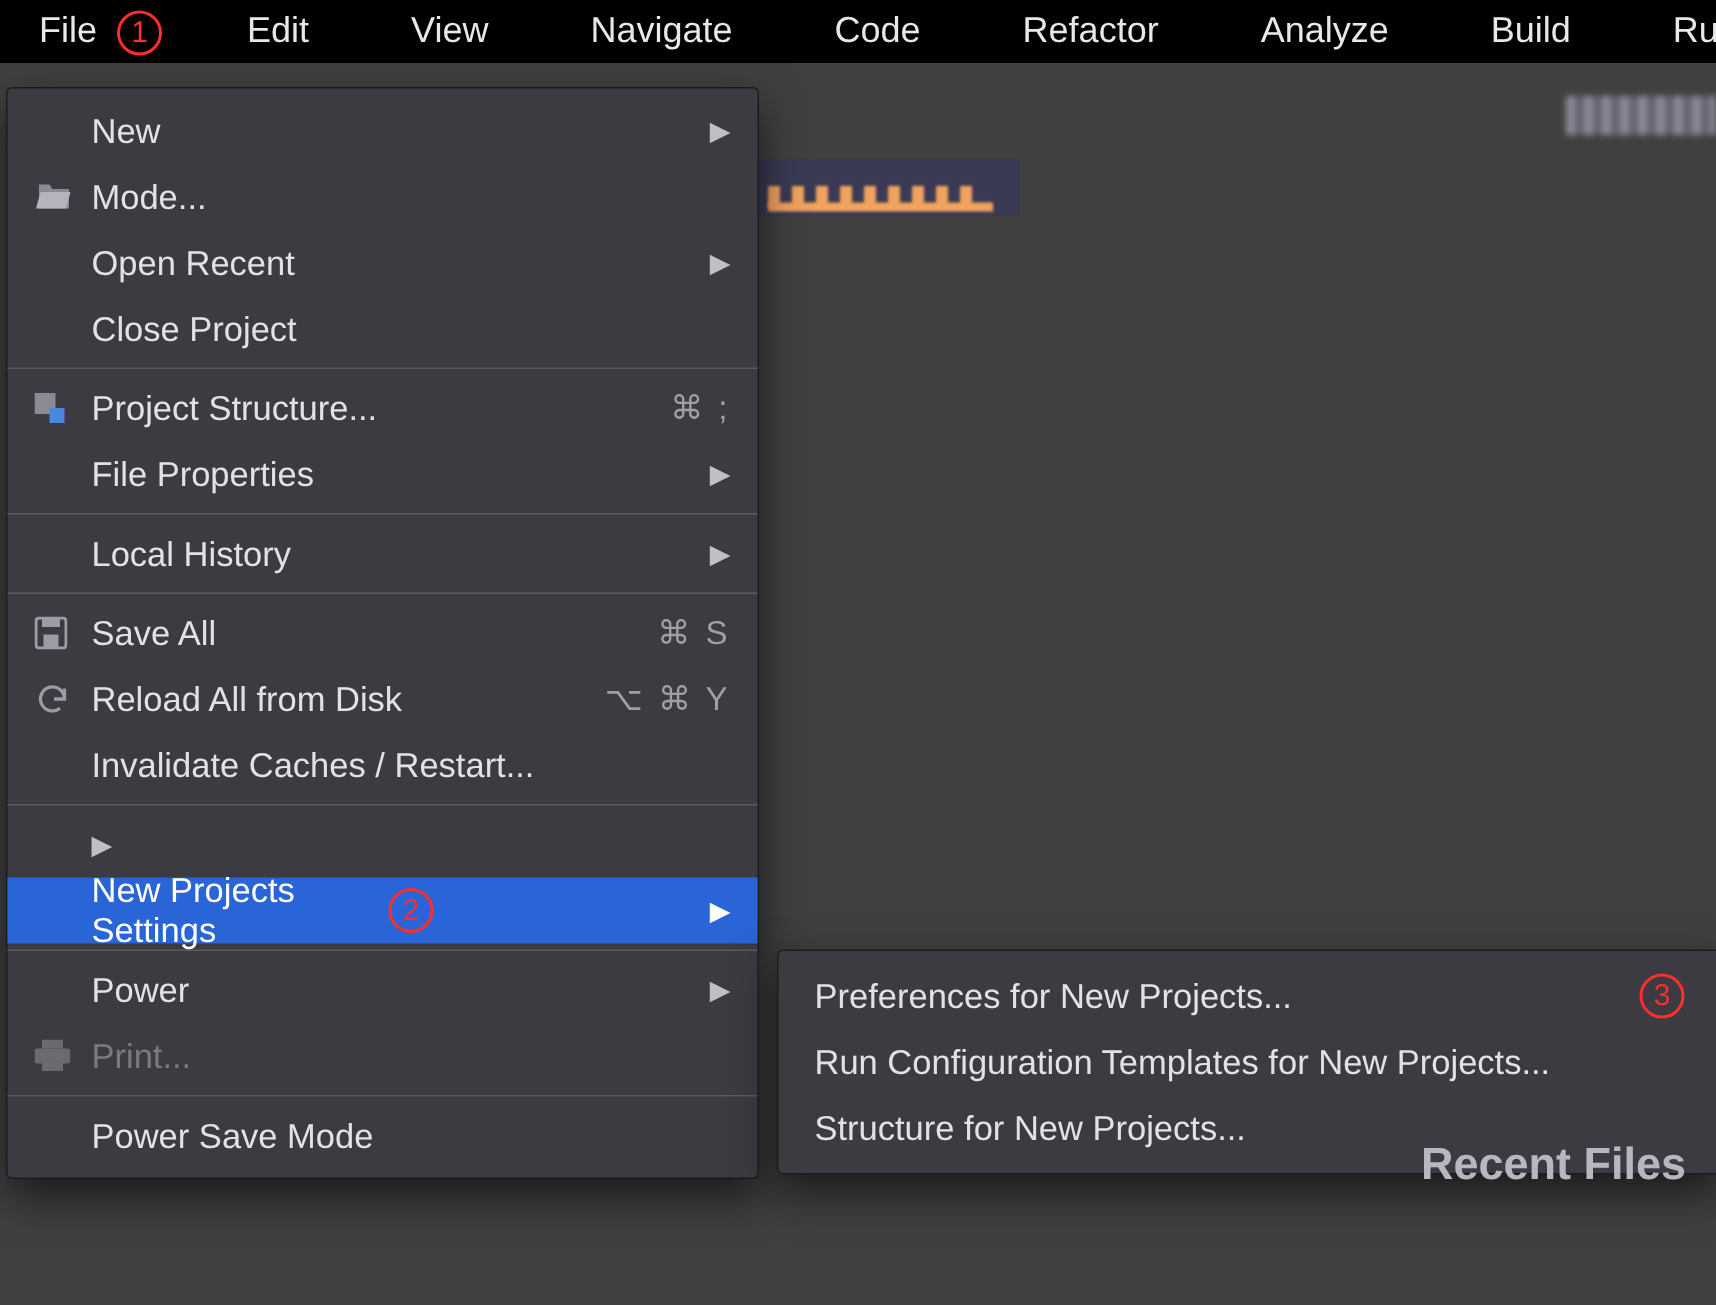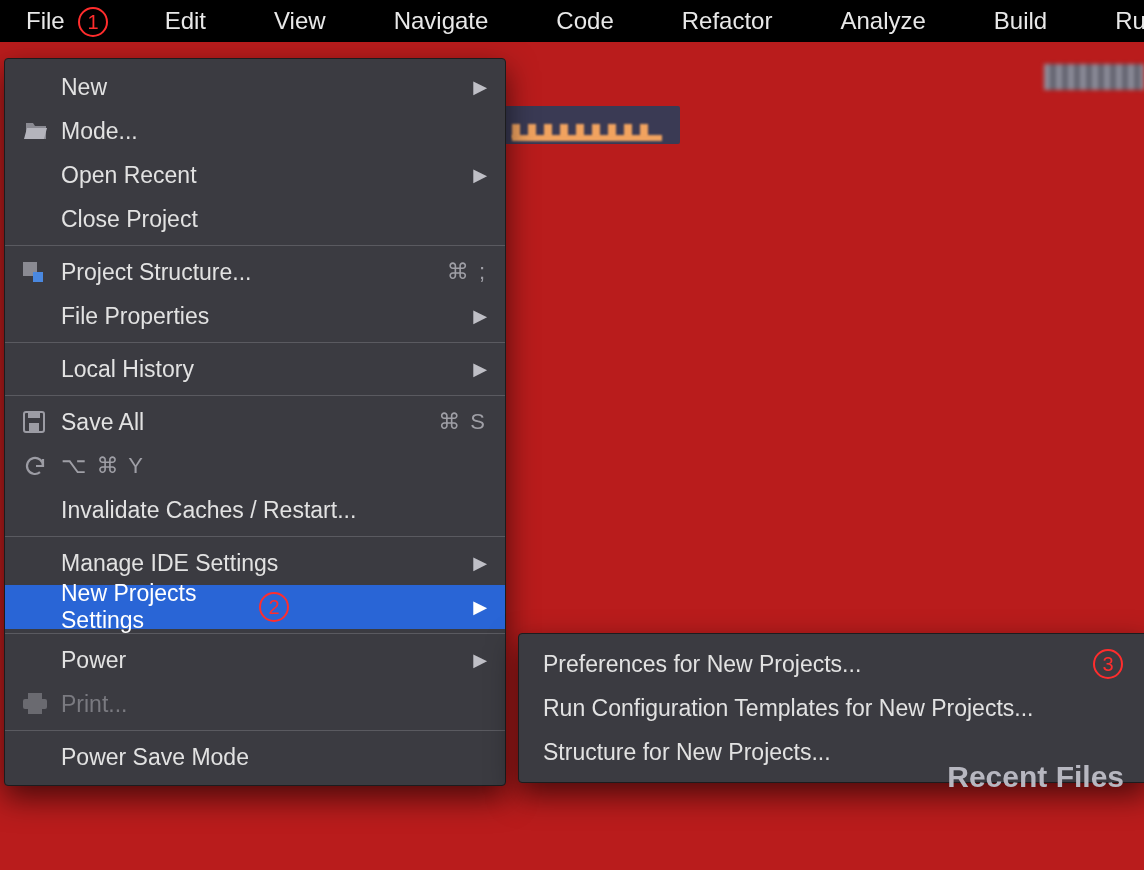--- a/index.html
+++ b/index.html
@@ -53,21 +53,21 @@
     }
     .annotation-circle.inline-2 {
       margin-left: 14px;
     }
     .annotation-circle.inline-3 {
       margin-left: 12px;
     }
     .workspace {
       position: relative;
       height: calc(100% - 42px);
-      background: #b91c1c;
+      background: #404040;
     }
     .blur-strip {
       position: absolute;
       top: 22px;
       right: 0;
       width: 100px;
       height: 26px;
       background: repeating-linear-gradient(90deg, #8d8d9a 0, #8d8d9a 6px, #62626e 6px, #62626e 12px);
       filter: blur(2px);
     }
@@ -315,33 +315,33 @@
       <span class="shortcut">⌘ S</span>
     </div>
 
     <div class="menu-item">
       <span class="icon-slot">
         <svg class="icon-reload" viewBox="0 0 24 24" fill="none" stroke="#9c9ca4" stroke-width="2.2">
             <path d="M20 12a8 8 0 1 0-3 6.2"></path>
             <path d="M20 5v7h-7"></path>
           </svg>
       </span>
+      <span class="label">Reload All from Disk</span>
       <span class="shortcut">⌥ ⌘ Y</span>
     </div>
 
     <div class="menu-item">
       <span class="icon-slot"></span>
       <span class="label">Invalidate Caches / Restart...</span>
     </div>
 
     <div class="divider"></div>
 
     <div class="menu-item">
       <span class="icon-slot"></span>
-      <span class="label">Manage IDE Settings</span>
       <span class="chevron">▶</span>
     </div>
 
     <div class="menu-item selected">
       <span class="icon-slot"></span>
       <span class="label">New Projects Settings</span>
       <span class="annotation-circle inline-2">2</span>
       <span style="flex:1"></span>
       <span class="chevron">▶</span>
     </div>

